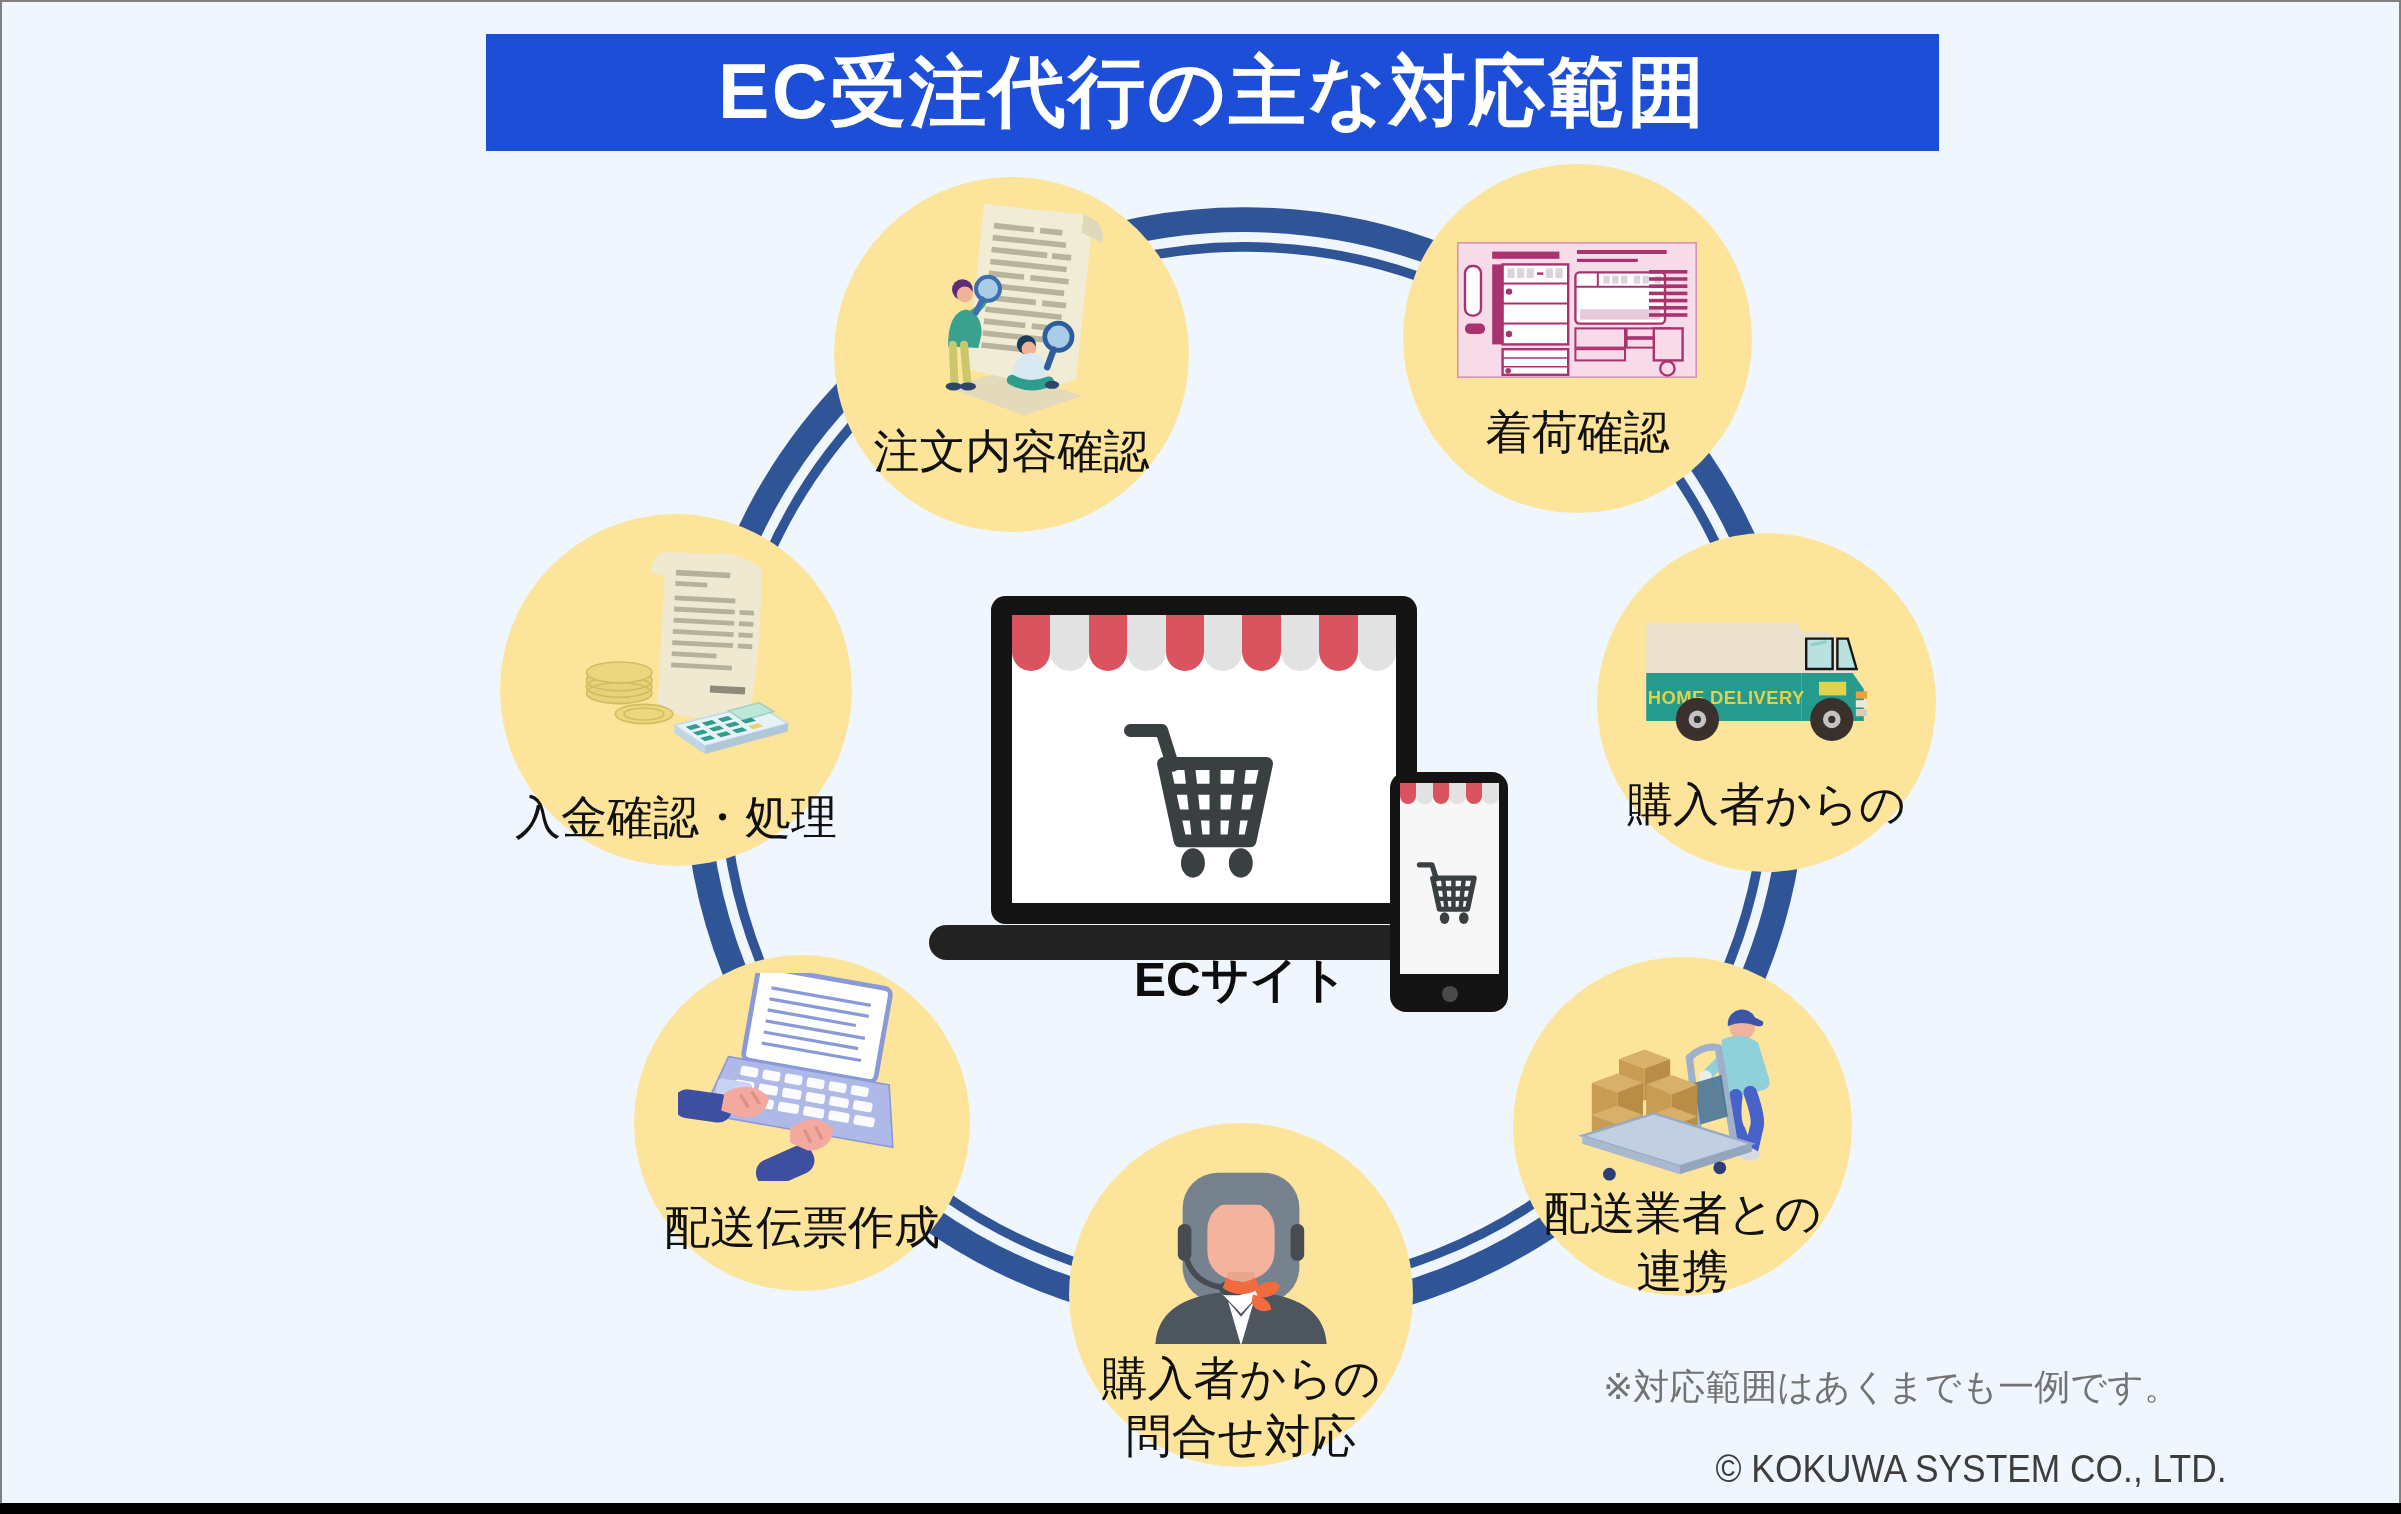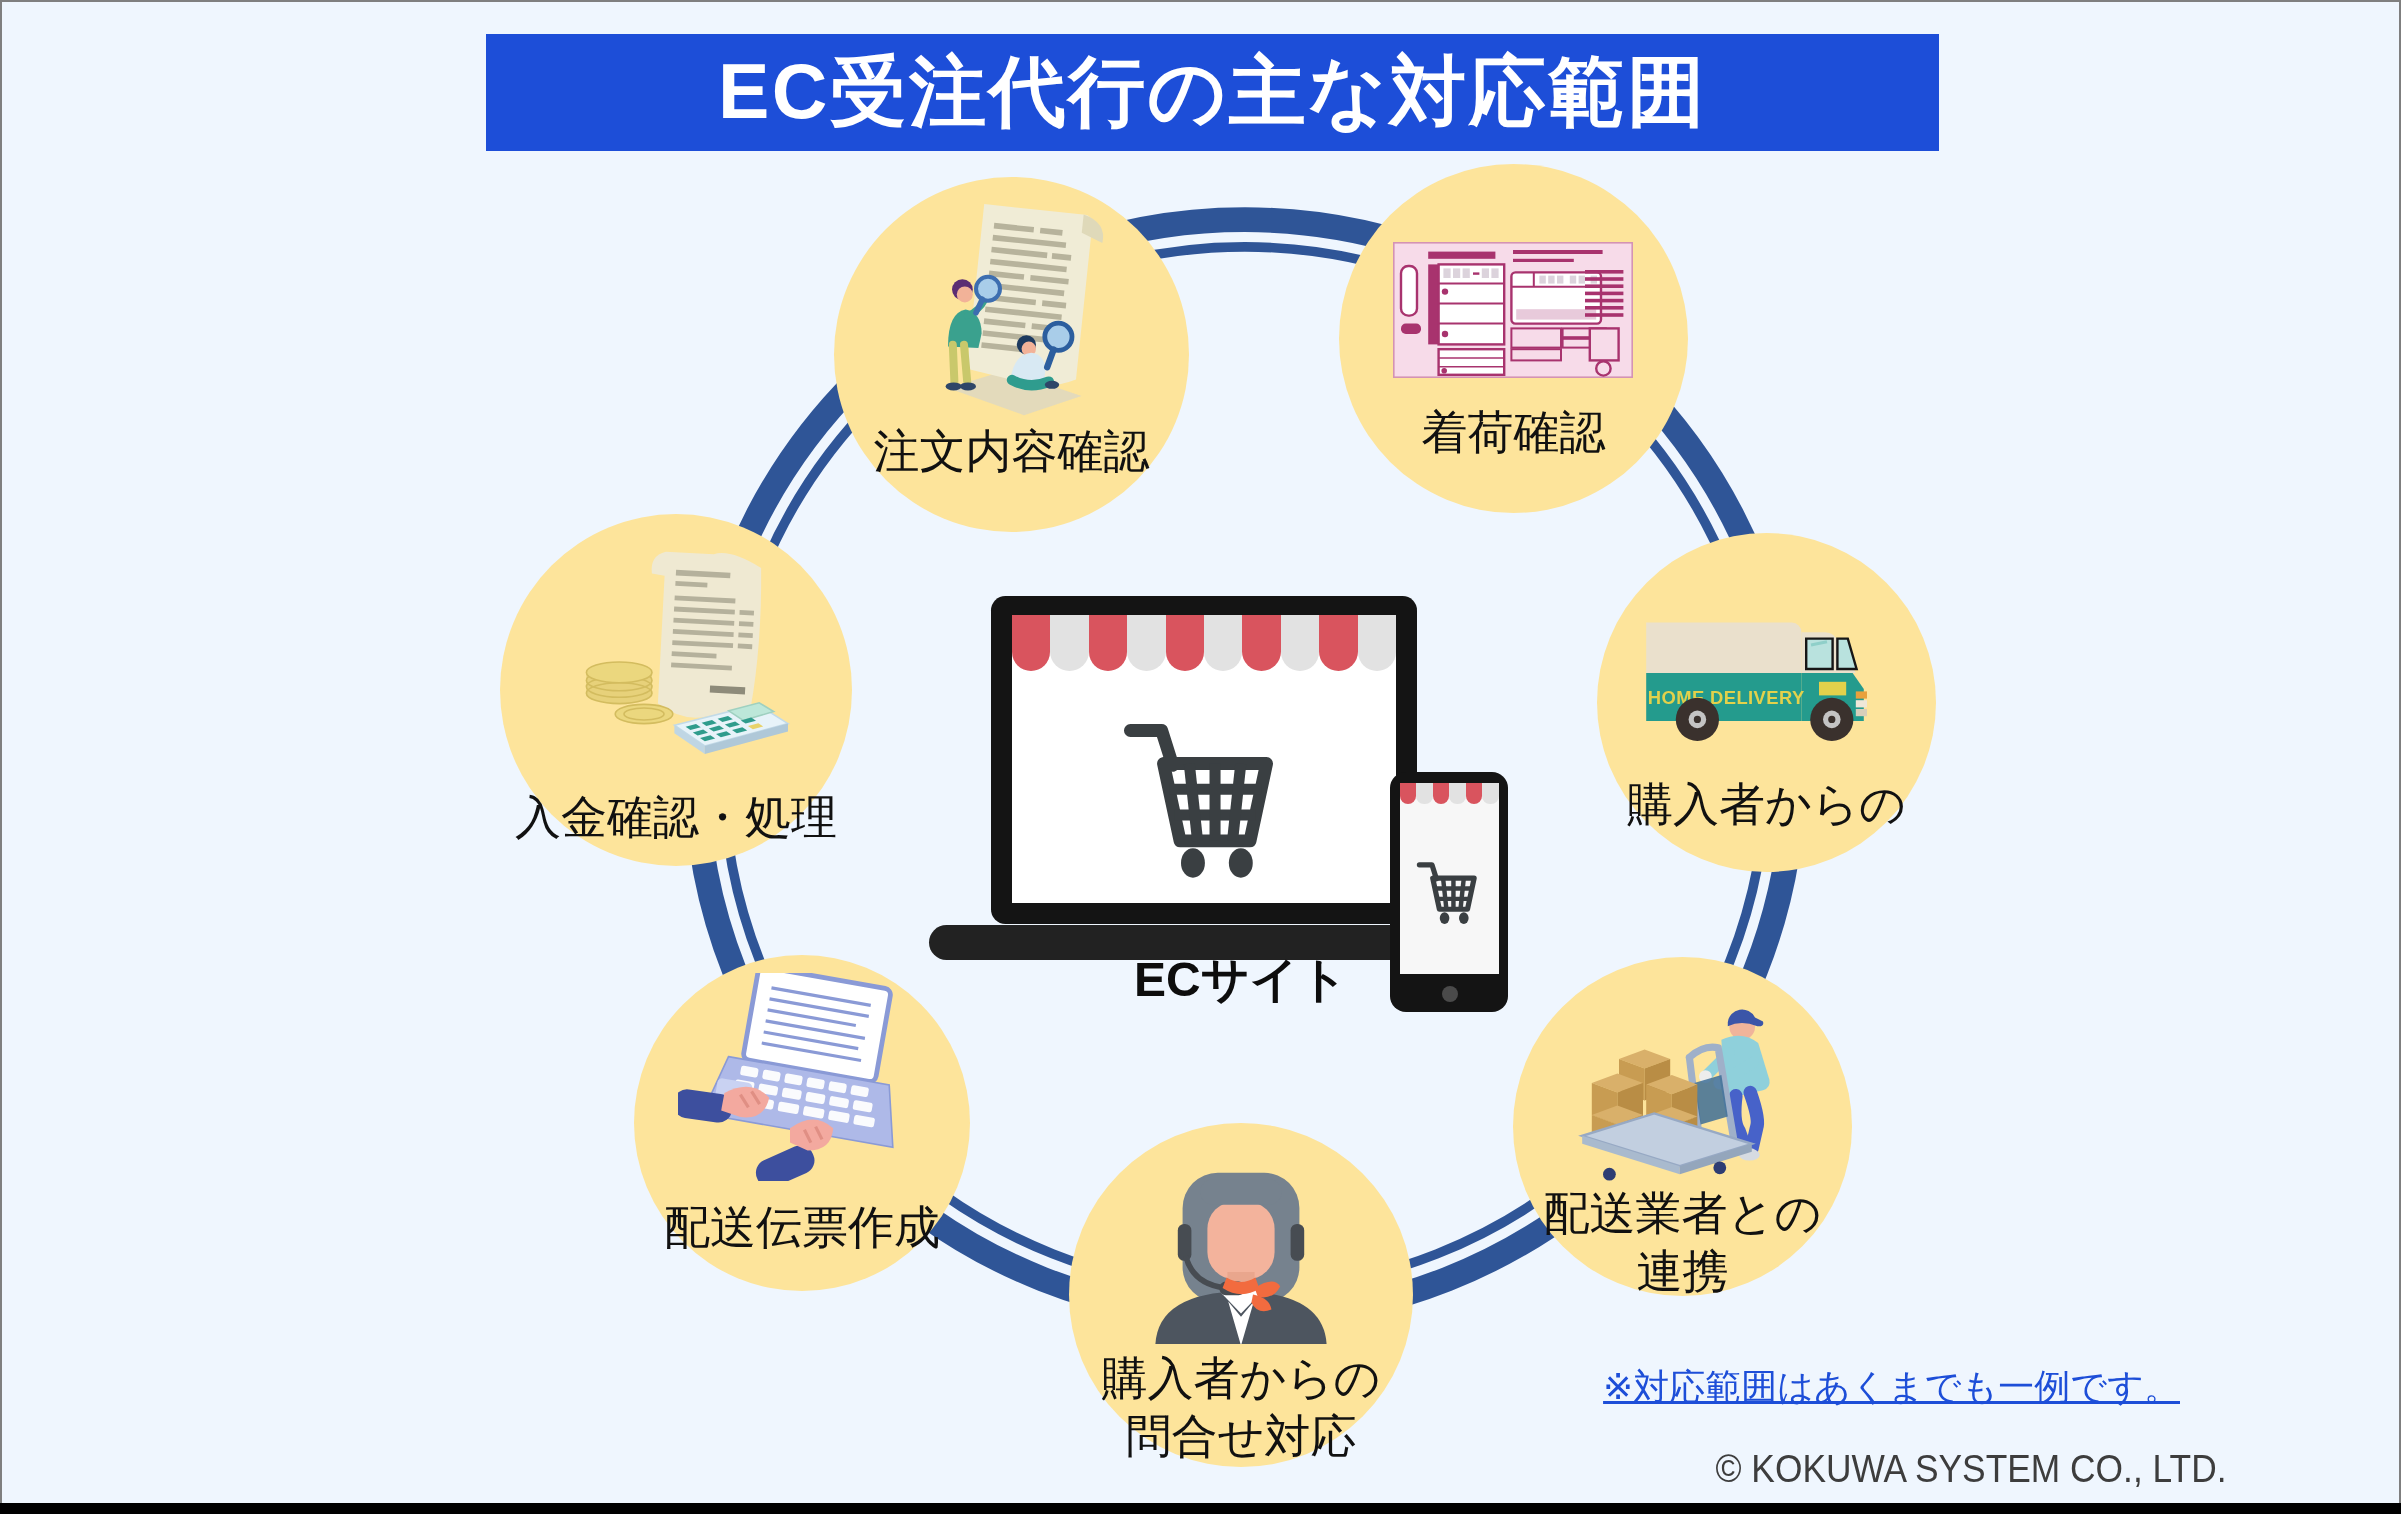--- a/index.html
+++ b/index.html
@@ -60,21 +60,21 @@
   .phone .pscreen .awning i{height:21px;border-radius:0 0 8px 8px;}
   .phone .pscreen .awning{height:21px;}
   .home-dot{
     position:absolute;left:52px;bottom:10.4px;width:16px;height:16px;border-radius:50%;background:#4A4A4A;
   }
   .ec-label{
     position:absolute;left:78px;top:354px;width:480px;text-align:center;
     font-size:48px;font-weight:bold;color:#0d0d0d;
   }
   .note{
-    position:absolute;right:219px;top:1361px;font-size:36px;color:#1d4ed8;white-space:nowrap;text-decoration:underline;
+    position:absolute;right:219px;top:1361px;font-size:36px;color:#737373;white-space:nowrap;
   }
   .copyright{
     position:absolute;right:172px;top:1446px;font-size:38px;color:#3D3D3D;
     transform:scaleX(.93);transform-origin:right center;white-space:nowrap;
   }
 </style>
 </head>
 <body>
 
 <div class="frame">
@@ -129,21 +129,21 @@
       <ellipse cx="200" cy="246" rx="9" ry="5" fill="#2E4668"></ellipse>
       <circle cx="208" cy="186" r="17" fill="#A9CDE9" stroke="#2C5E9E" stroke-width="6"></circle>
       <line x1="202" y1="202" x2="194" y2="224" stroke="#2C5E9E" stroke-width="8" stroke-linecap="round"></line>
     </svg>
     <div class="label" style="top:245px;">
       <span>注文内容確認</span>
         <span></span>
     </div>
   </div>
 
-  <div class="node" style="left:1337px;top:162px;width:349px;height:349px;">
+  <div class="node" style="left:1401px;top:162px;width:349px;height:349px;">
     <svg viewBox="0 0 300 170" style="left:54px;top:78px;width:240px;height:136px;">
       <rect x="1" y="1" width="298" height="168" fill="#F7DBE9" stroke="#D493B4" stroke-width="2"></rect>
       <rect x="10" y="30" width="20" height="62" rx="9" fill="#FFFFFF" stroke="#A8336E" stroke-width="3"></rect>
       <rect x="10" y="102" width="25" height="13" rx="6" fill="#A8336E"></rect>
       <rect x="44" y="12" width="84" height="9" fill="#A8336E"></rect>
       <rect x="150" y="10" width="112" height="5" fill="#A8336E"></rect>
       <rect x="150" y="21" width="76" height="4" fill="#A8336E"></rect>
       <rect x="44" y="28" width="13" height="100" fill="#A8336E"></rect>
       <rect x="57" y="28" width="82" height="100" fill="#FFFFFF" stroke="#A8336E" stroke-width="3"></rect>
       <rect x="63" y="33" width="9" height="12" fill="#DCD3DC"></rect>

